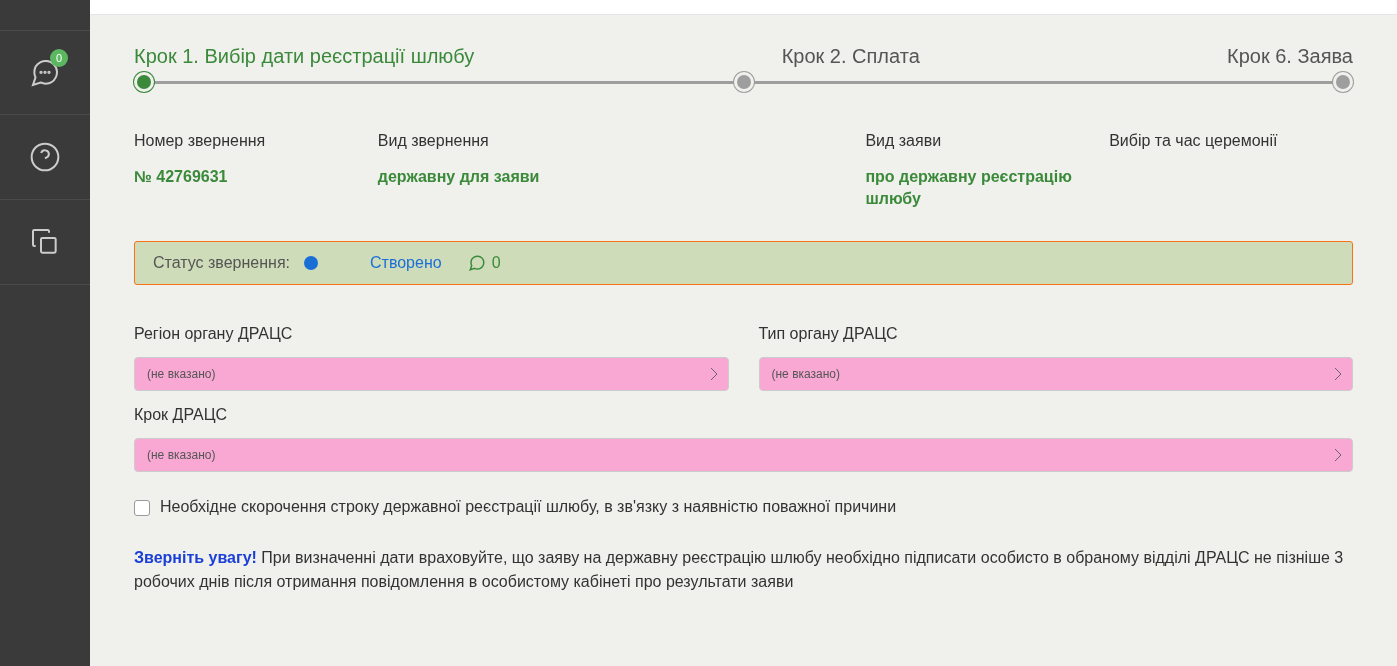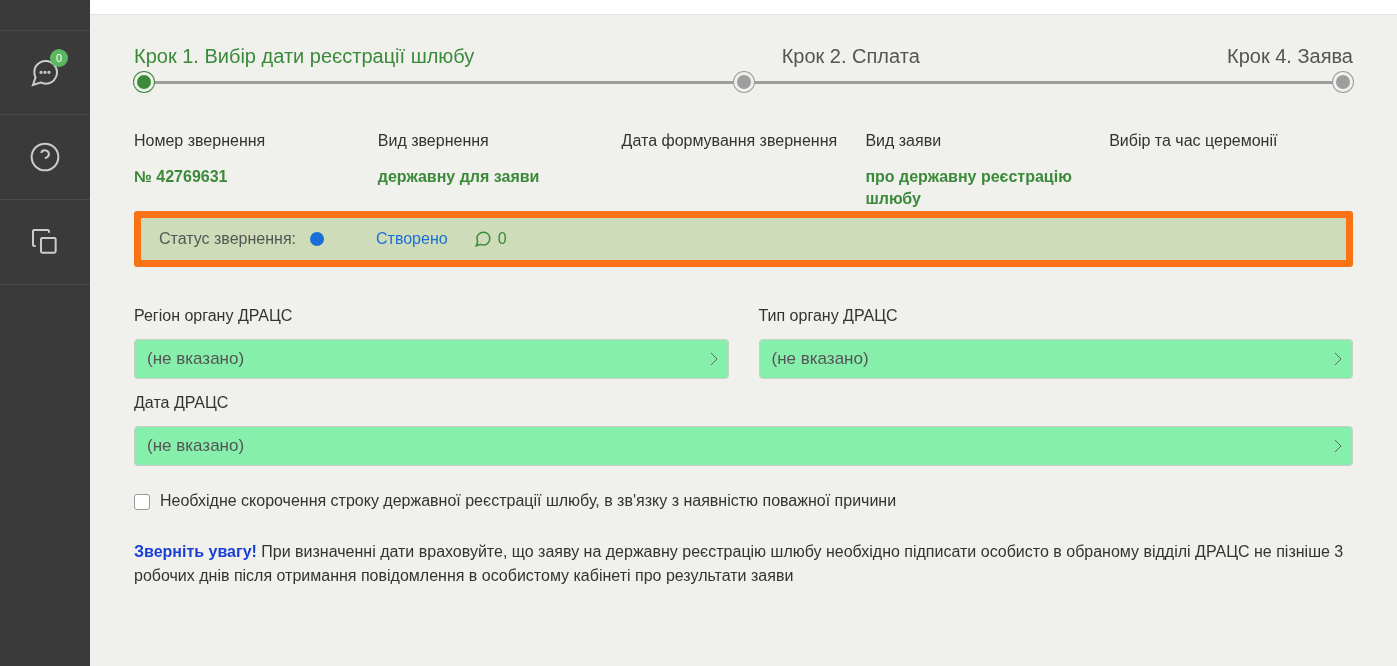--- a/index.html
+++ b/index.html
@@ -106,39 +106,40 @@
   .step-dot.active {
     background: #3a8a3a;
     box-shadow: 0 0 0 1px #3a8a3a;
   }
   .dot1 { left: 0; }
   .dot2 { left: 50%; margin-left: -10px; }
   .dot3 { right: 0; }
   .info-row {
     display: flex;
     gap: 0;
+    margin-bottom: 30px;
   }
   .info-col {
     flex: 1;
     padding-right: 20px;
   }
   .info-label {
     font-size: 16px;
     color: #333;
     margin-bottom: 16px;
   }
   .info-value {
     font-size: 16px;
     color: #3a8a3a;
     font-weight: 600;
     line-height: 1.4;
   }
   .status-bar {
     background: #cfdcb9;
-    border: 7px solid #f97316;
+    border: 1px solid #f97316;
     border-radius: 3px;
     padding: 12px 18px;
     display: flex;
     align-items: center;
     gap: 14px;
     margin-bottom: 40px;
     font-size: 16px;
   }
   .status-label { color: #555; }
   .status-dot {
@@ -158,25 +159,25 @@
   .form-col { flex: 1; }
   .form-col.full { flex: 0 0 100%; }
   .form-label {
     font-size: 16px;
     color: #333;
     margin-bottom: 14px;
     display: block;
   }
   .select {
     width: 100%;
-    background: #86efac;
+    background: #f9a8d4;
     border: 1px solid #ccc;
     border-radius: 4px;
     padding: 9px 30px 9px 12px;
-    font-size: 17px;
+    font-size: 12px;
     color: #555;
     position: relative;
     cursor: pointer;
   }
   .select::after {
     content: "";
     position: absolute;
     right: 10px;
     top: 50%;
     transform: translateY(-50%);
@@ -243,41 +244,40 @@
 </div>
 
 <div class="main">
   <div class="topspace"></div>
   <div class="content">
 
     <div class="steps">
       <div class="step-labels">
         <div class="step-label active">Крок 1. Вибір дати реєстрації шлюбу</div>
         <div class="step-label">Крок 2. Сплата</div>
-        <div class="step-label">Крок 4. Заява</div>
+        <div class="step-label">Крок 6. Заява</div>
       </div>
       <div class="step-bar">
         <div class="step-line"></div>
         <div class="step-dot active dot1"></div>
         <div class="step-dot dot2"></div>
         <div class="step-dot dot3"></div>
       </div>
     </div>
 
     <div class="info-row">
       <div class="info-col">
         <div class="info-label">Номер звернення</div>
         <div class="info-value">№ 42769631</div>
       </div>
       <div class="info-col">
         <div class="info-label">Вид звернення</div>
         <div class="info-value">державну для заяви</div>
       </div>
       <div class="info-col">
-        <div class="info-label">Дата формування звернення</div>
       </div>
       <div class="info-col">
         <div class="info-label">Вид заяви</div>
         <div class="info-value">про державну реєстрацію шлюбу</div>
       </div>
       <div class="info-col">
         <div class="info-label">Вибір та час церемонії</div>
         <div class="info-value"></div>
       </div>
     </div>
@@ -304,21 +304,21 @@
       <div class="form-col">
         <label class="form-label">Тип органу ДРАЦС</label>
         <div class="select">
           <span>(не вказано)</span>
         </div>
       </div>
     </div>
 
     <div class="form-row">
       <div class="form-col full">
-        <label class="form-label">Дата ДРАЦС</label>
+        <label class="form-label">Крок ДРАЦС</label>
         <div class="select">
           <span>(не вказано)</span>
         </div>
       </div>
     </div>
 
     <div class="checkbox-row">
       <div class="checkbox"></div>
       <span class="checkbox-label">Необхідне скорочення строку державної реєстрації шлюбу, в зв'язку з наявністю поважної причини</span>
     </div>

